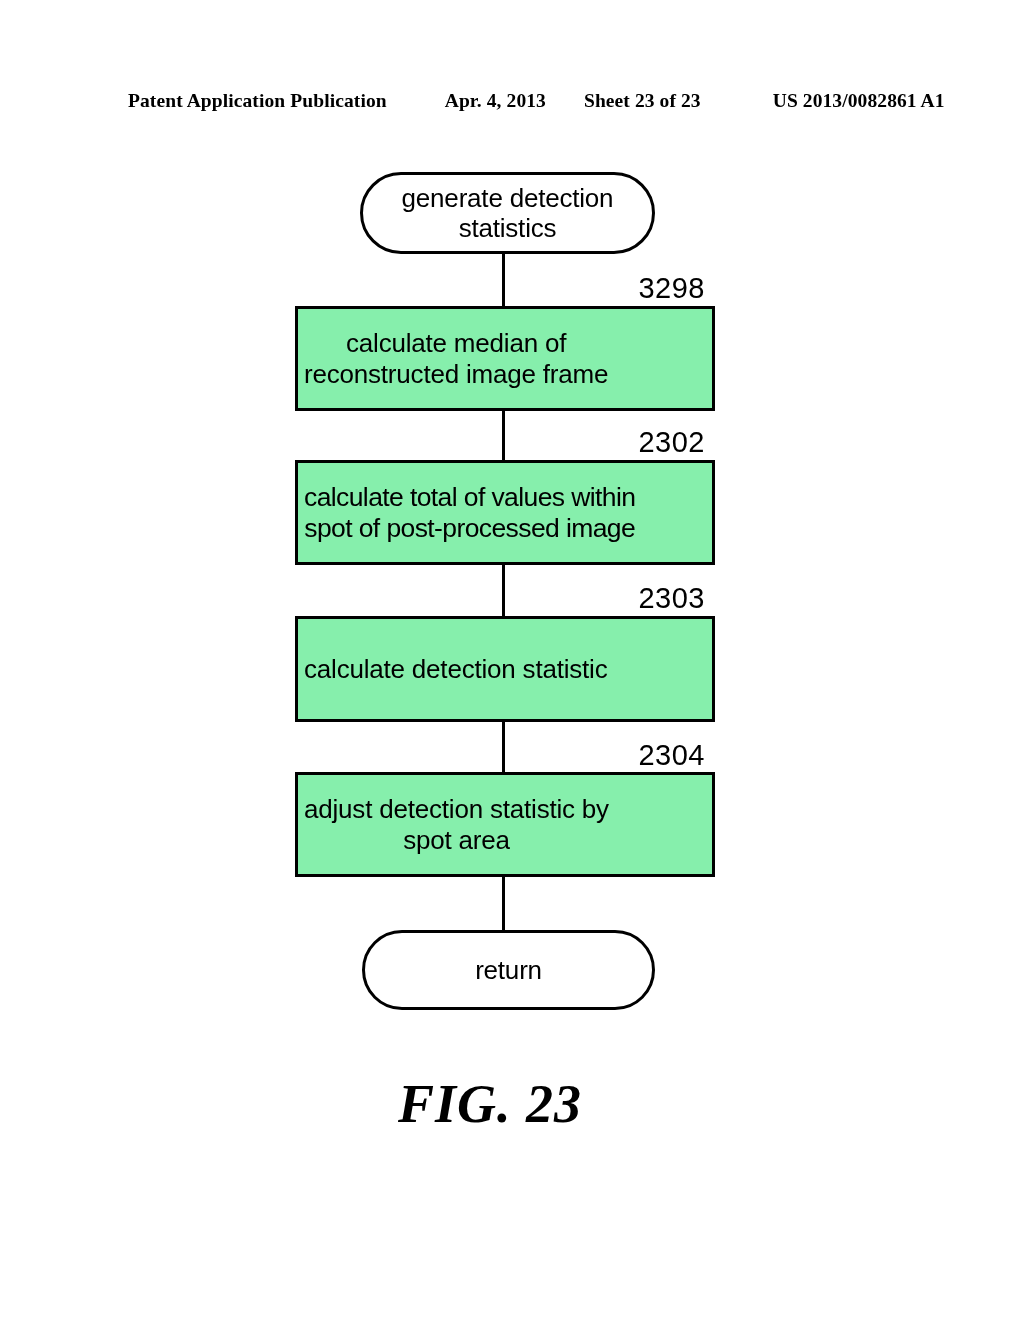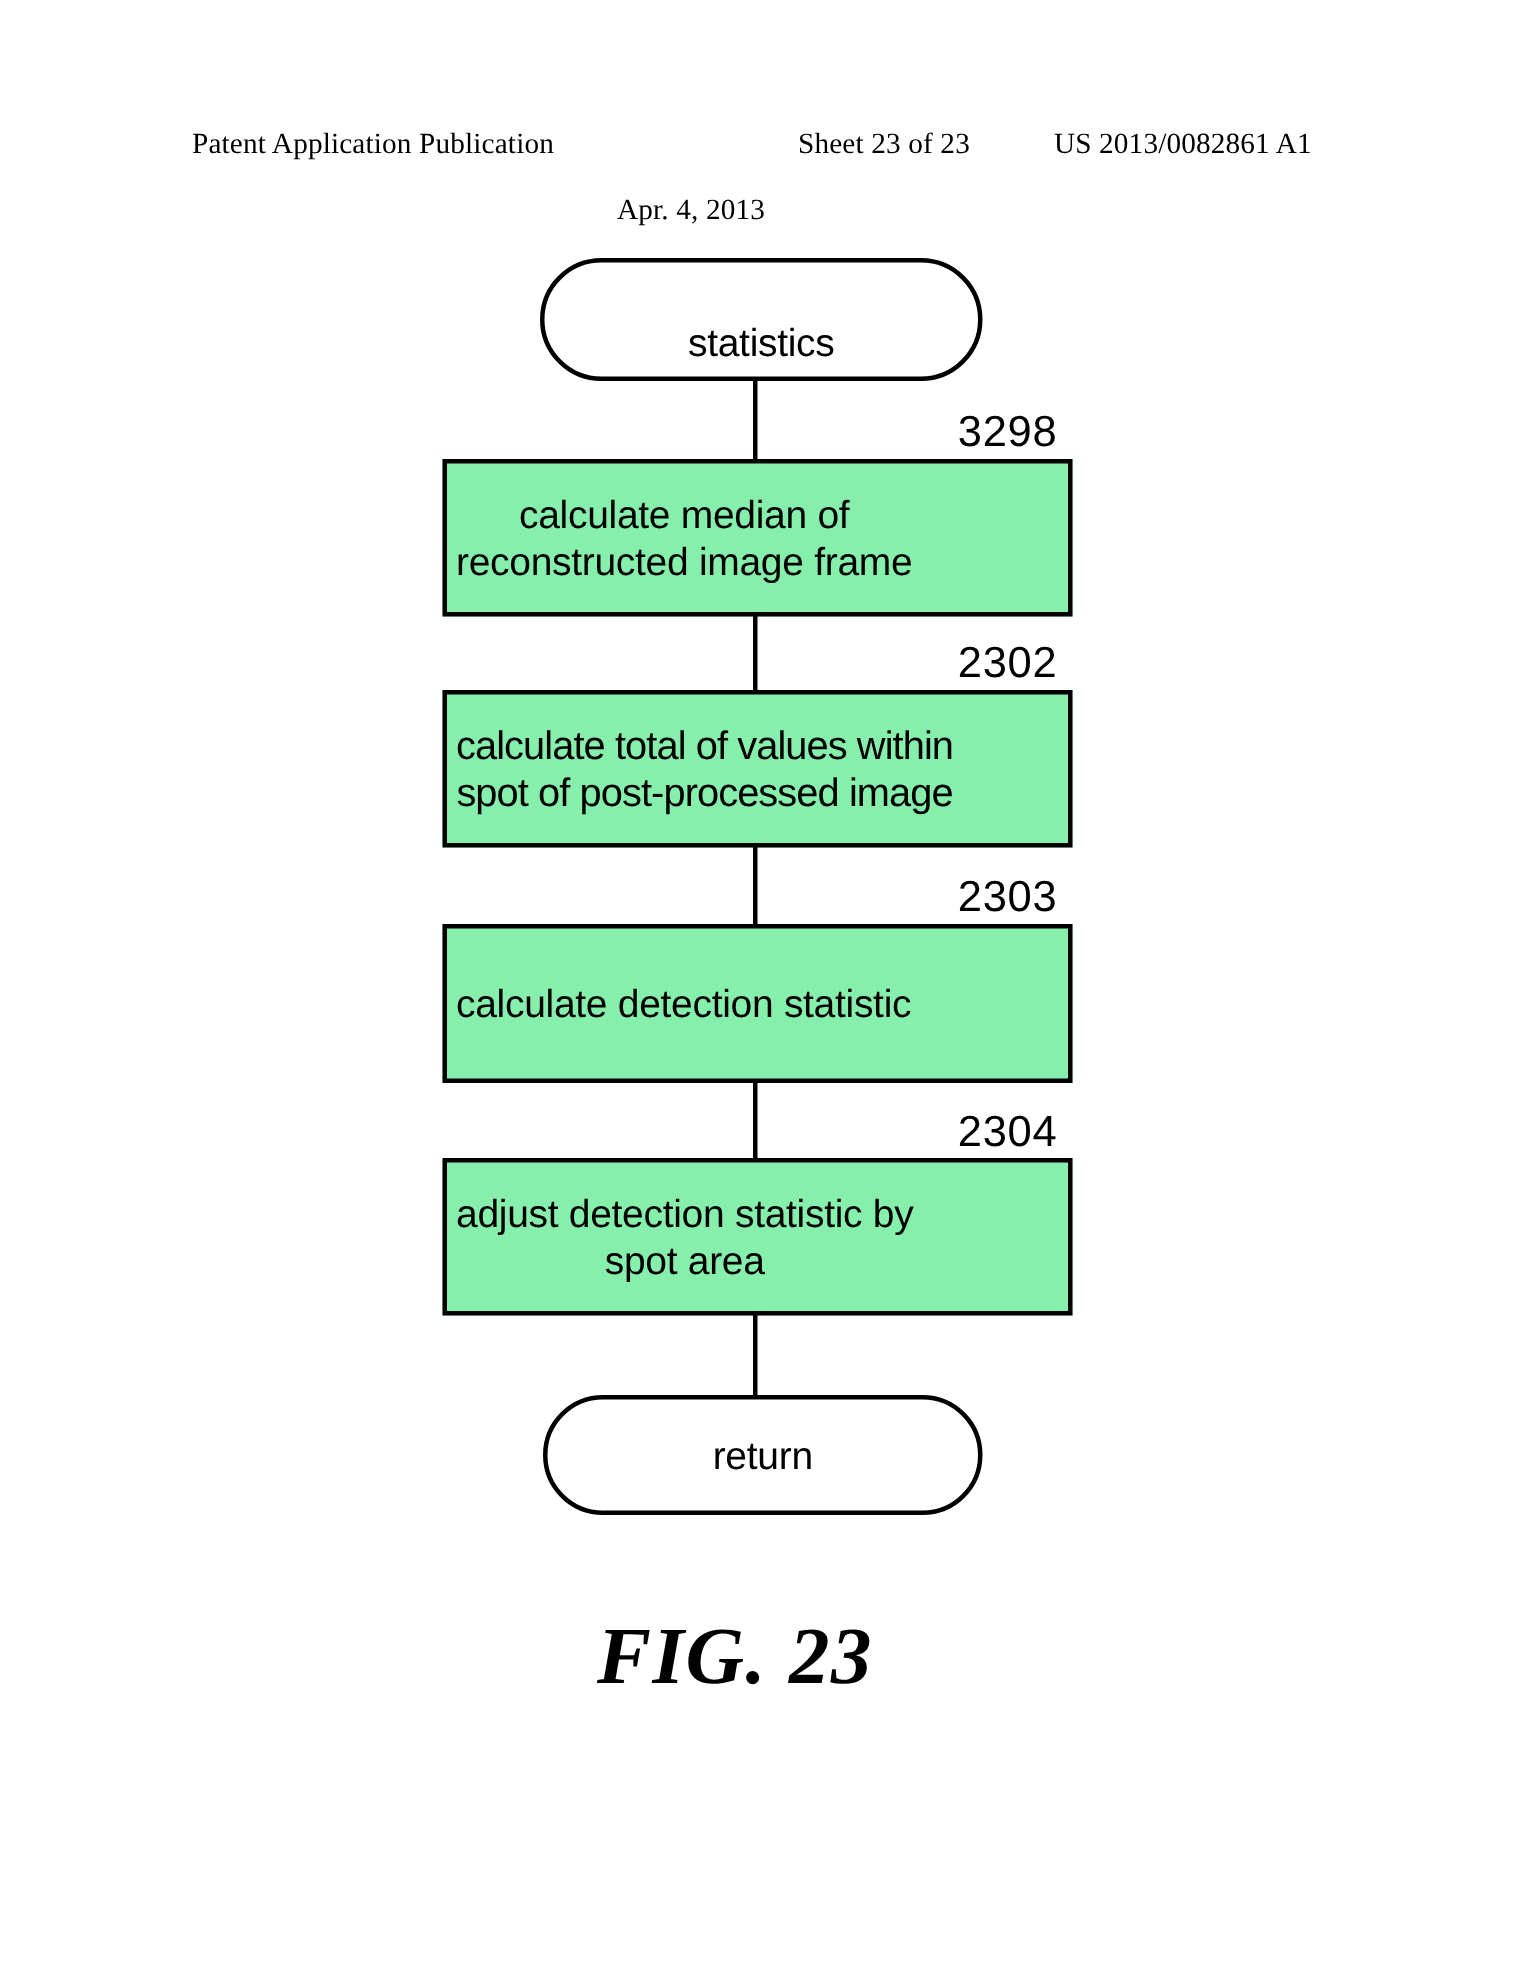--- a/index.html
+++ b/index.html
@@ -18,26 +18,27 @@
   }
 
   
   .page-header {
     position: absolute;
     left: 128px;
     top: 86px;
     width: 768px;
     height: 26px;
     display: flex;
-    align-items: flex-start;
+    align-items: flex-end;
     font-family: "Liberation Serif", serif;
-    font-weight: normal;
+    font-weight: bold;
     font-size: 19.5px;
     letter-spacing: 0.1px;
     white-space: nowrap;
+    gap: 16px;
   }
   .hdr-pub   { }
   .hdr-date  { margin-left: 42px; margin-top: 44px; }
   .hdr-sheet { margin-left: 22px; }
   .hdr-num   { margin-left: 56px; }
 
   
   .figure {
     position: absolute;
     left: 0;
@@ -126,21 +127,21 @@
   <span class="hdr-pub">Patent Application Publication</span>
   <span class="hdr-date">Apr. 4, 2013</span>
   <span class="hdr-sheet">Sheet 23 of 23</span>
   <span class="hdr-num">US 2013/0082861 A1</span>
 </div>
 
 <div class="figure">
 
   <div class="terminal" style="left:360px; top:172px; width:295px; height:82px;">
     <div class="term-text">
-      <br>
+      <span>generate detection</span><br>
       <span>statistics</span>
     </div>
   </div>
 
   <div class="connector" style="top:253px; height:55px;"></div>
 
   <div class="ref-label" style="left:585px; top:272px;">3298</div>
 
   <div class="proc-box" style="top:306px; height:105px;">
     <div class="box-text">

